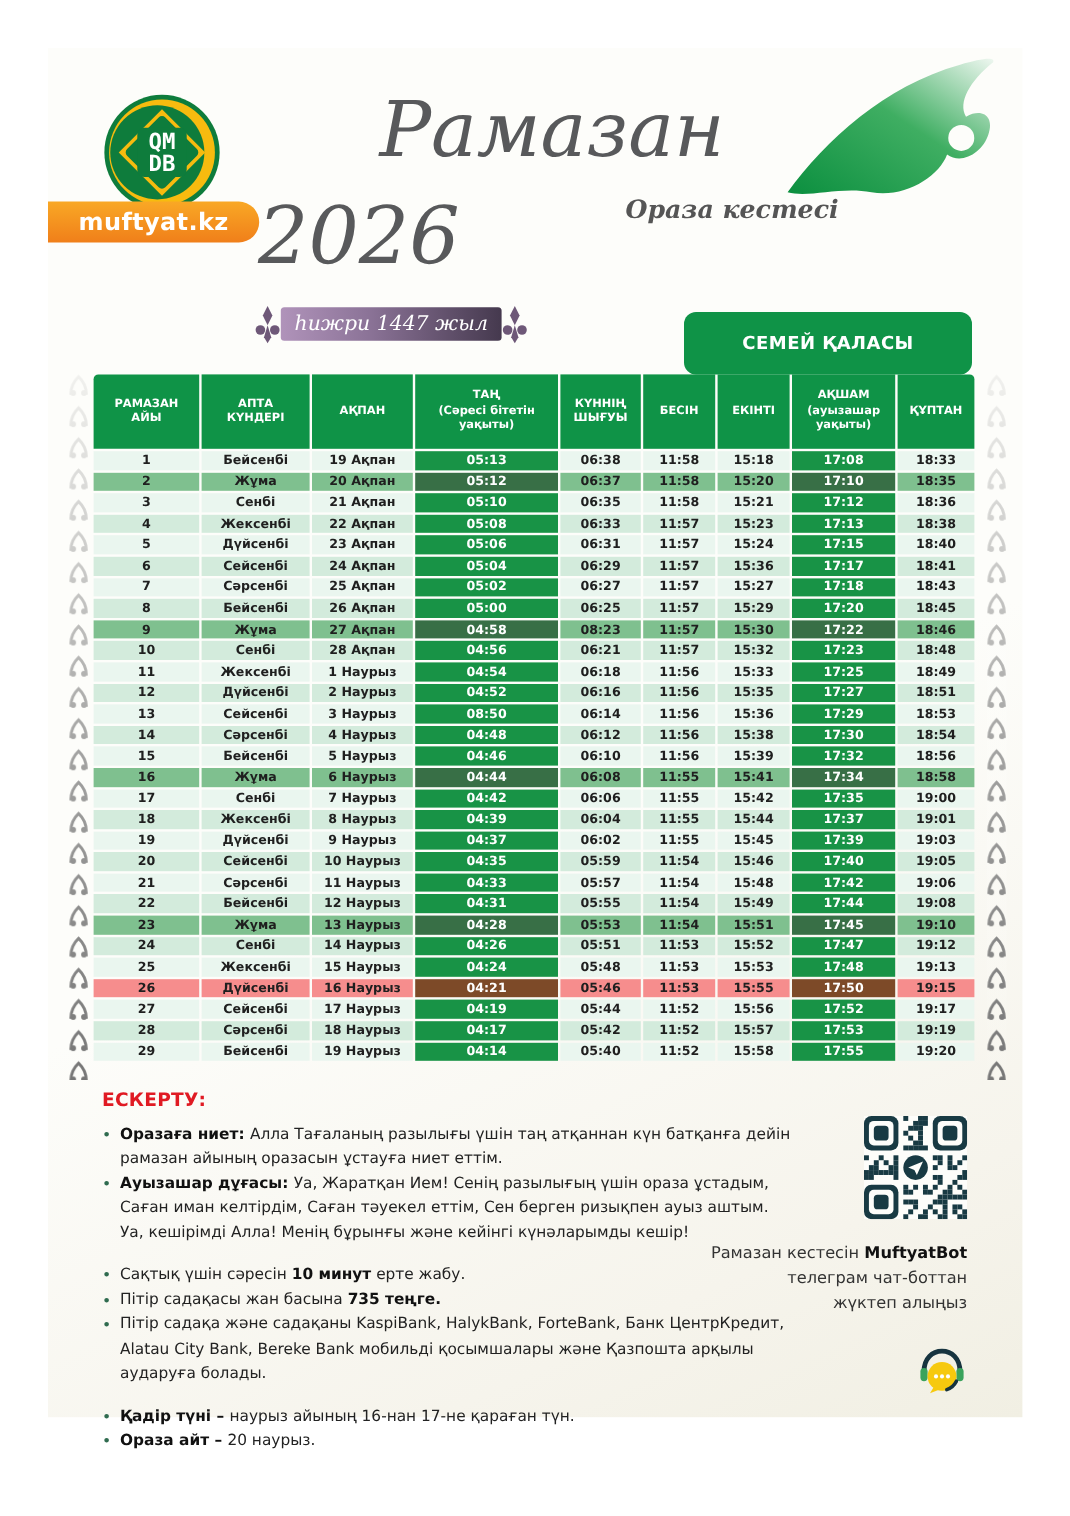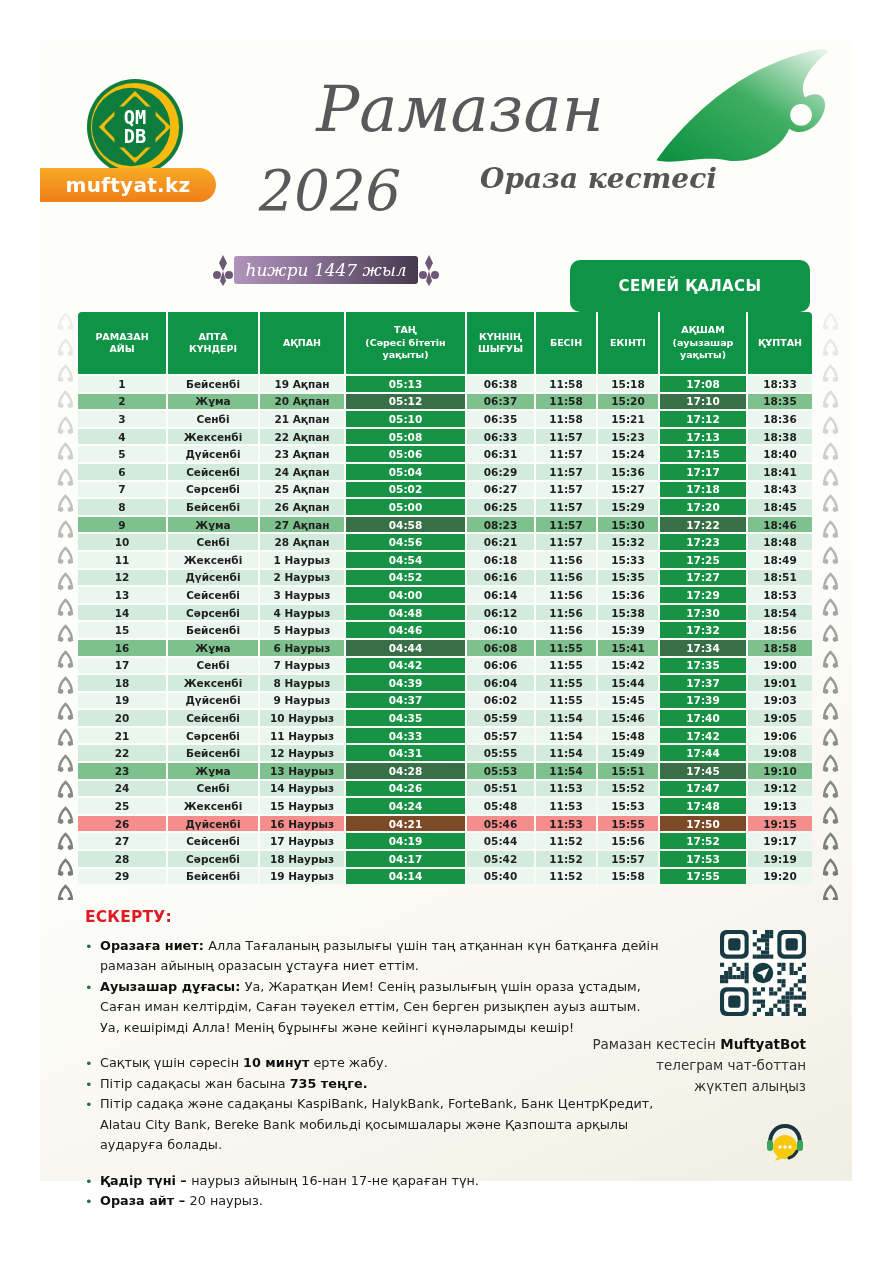--- a/index.html
+++ b/index.html
@@ -7,24 +7,24 @@
   .card{position:absolute;left:40px;top:40px;width:812px;height:1141px;
         background:linear-gradient(155deg,#fdfdfa 55%,#f6f4ec 85%,#f1efe3 100%);}
   
   .logo{position:absolute;left:46px;top:38px;width:98px;height:98px;}
   .badge{position:absolute;left:0px;top:128px;width:176px;height:34px;
          background:linear-gradient(180deg,#f9a825,#f07f1a);
          border-radius:0 17px 17px 0;color:#fff;font-weight:bold;font-size:20px;
          display:flex;align-items:center;justify-content:center;letter-spacing:.3px;}
   .title-script{position:absolute;left:200px;top:32px;width:440px;text-align:center;
          font-family:"DejaVu Serif",serif;font-style:italic;font-size:64px;color:#58595b;}
-  .title-year{position:absolute;left:175px;top:118px;width:230px;text-align:center;
-         font-family:"DejaVu Serif",serif;font-style:italic;font-size:56px;color:#58595b;}
-  .title-sub{position:absolute;left:440px;top:122px;width:260px;text-align:left;
-         font-family:"DejaVu Serif",serif;font-style:italic;font-weight:bold;font-size:28px;color:#555;}
+  .title-year{position:absolute;left:175px;top:118px;width:230px;text-align:left;
+         font-family:"DejaVu Serif",serif;font-style:italic;font-size:66px;color:#58595b;}
+  .title-sub{position:absolute;left:440px;top:122px;width:260px;text-align:center;
+         font-family:"DejaVu Serif",serif;font-style:italic;font-weight:bold;font-size:21px;color:#555;}
   .wave{position:absolute;right:22px;top:6px;width:178px;height:128px;}
   .hijri{position:absolute;left:172px;top:212px;width:228px;height:36px;display:flex;align-items:center;}
   .hijri-bar{flex:1;height:28px;background:linear-gradient(90deg,#b093ba,#8b7397 40%,#45394e);
          border-radius:3px;display:flex;align-items:center;justify-content:center;
          color:#fff;font-family:"DejaVu Serif",serif;font-style:italic;font-weight:normal;font-size:17px;}
   .hijri-orn{width:22px;height:34px;flex:none;}
   .city-btn{position:absolute;left:530px;top:220px;width:240px;height:52px;background:#0f9347;
          border-radius:10px;color:#fff;font-weight:bold;font-size:15px;letter-spacing:.4px;
          display:flex;align-items:center;justify-content:center;cursor:pointer;}
   
@@ -298,21 +298,21 @@
           <div class="c">06:16</div>
           <div class="c">11:56</div>
           <div class="c">15:35</div>
           <div class="c time">17:27</div>
           <div class="c">18:51</div>
         </div>
         <div class="t-row shade-a">
           <div class="c">13</div>
           <div class="c">Сейсенбі</div>
           <div class="c">3 Наурыз</div>
-          <div class="c time">04:00</div>
+          <div class="c time">08:50</div>
           <div class="c">06:14</div>
           <div class="c">11:56</div>
           <div class="c">15:36</div>
           <div class="c time">17:29</div>
           <div class="c">18:53</div>
         </div>
         <div class="t-row shade-b">
           <div class="c">14</div>
           <div class="c">Сәрсенбі</div>
           <div class="c">4 Наурыз</div>

